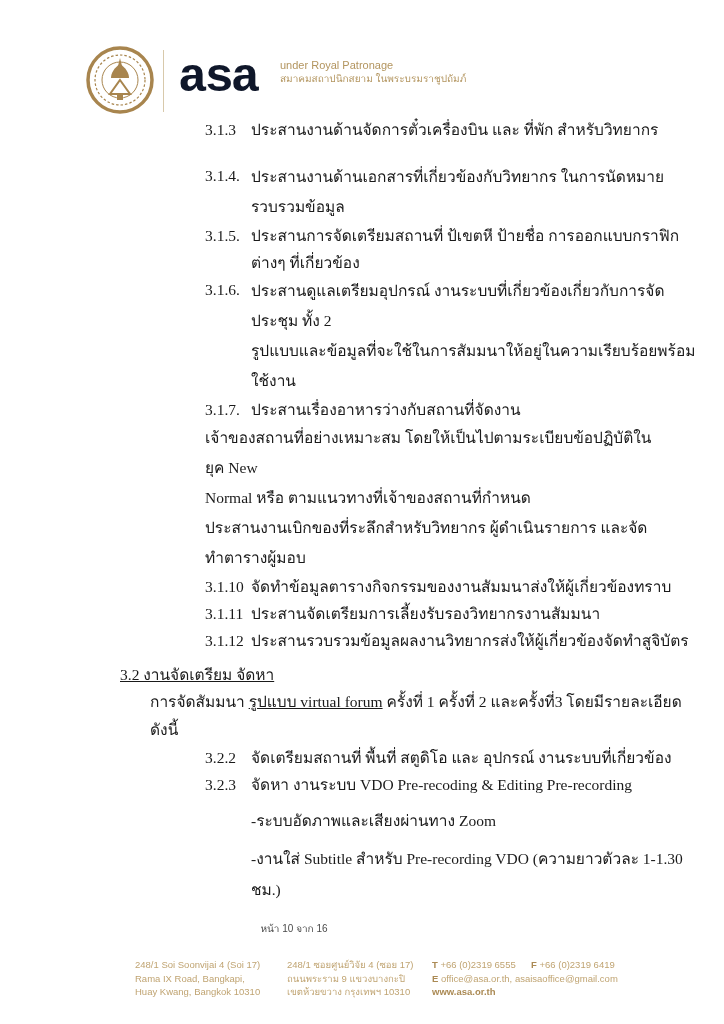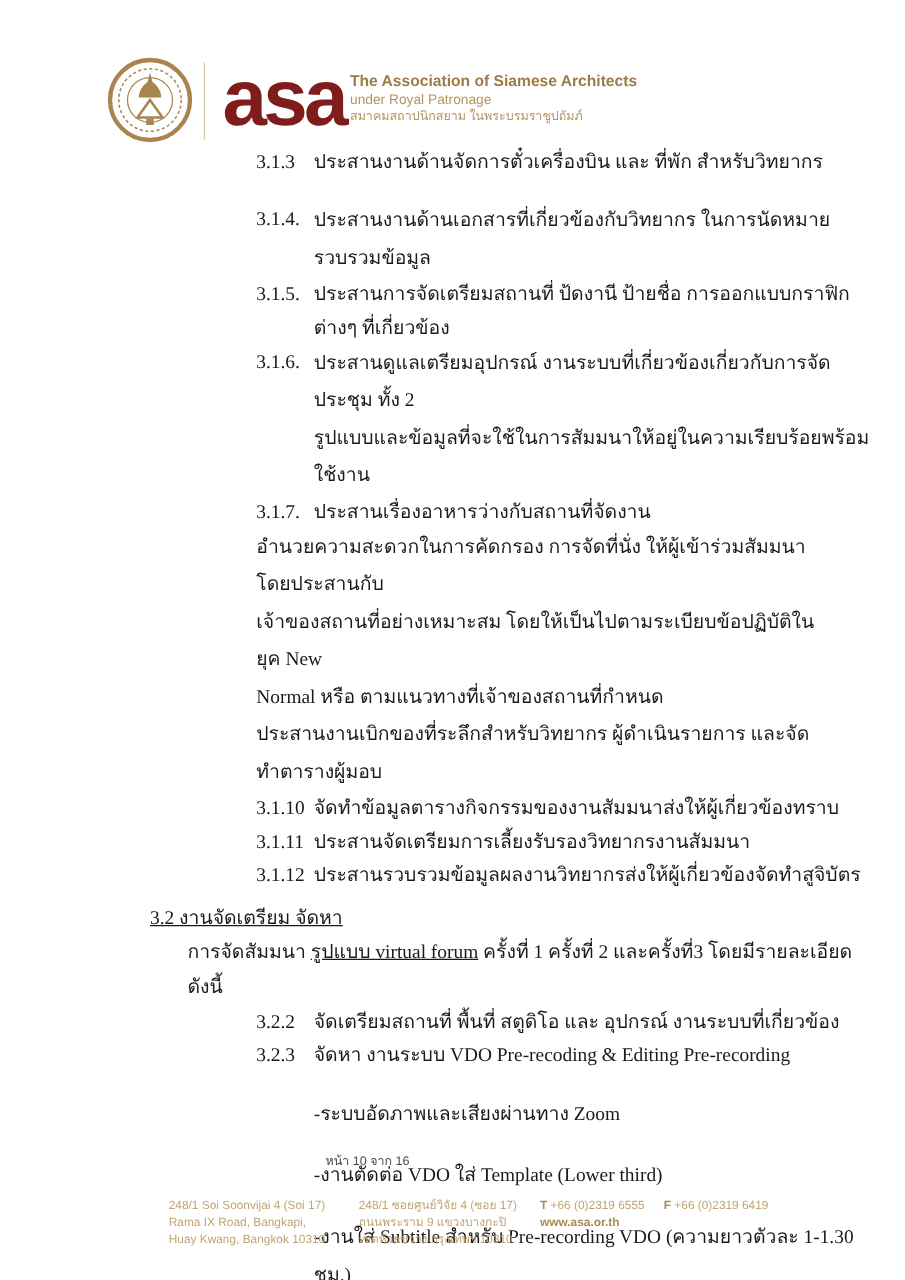--- a/index.html
+++ b/index.html
@@ -11,23 +11,23 @@
     color:#1a1a1a;
     overflow:hidden;
     margin:0 auto;
   }
   
   .letterhead{position:absolute;top:44px;left:86px;height:78px;}
   .seal{position:absolute;left:0;top:2px;width:68px;height:68px;}
   .logo-divider{position:absolute;left:77px;top:6px;width:1px;height:62px;background:#d8c9ab;}
   .wordmark{
     position:absolute;left:92px;top:8px;
-    font-family:Liberation Sans, sans-serif;
-    font-weight:800;font-size:64px;line-height:52px;
-    color:#7f1d1d;letter-spacing:-3px;
+    font-family:Liberation Mono, monospace;
+    font-weight:800;font-size:49px;line-height:52px;
+    color:#0f172a;letter-spacing:-3px;
   }
   .org-block{position:absolute;left:194px;top:14px;width:280px;
     font-family:"Liberation Sans","DejaVu Sans",sans-serif;}
   .org-en{font-size:12.5px;font-weight:bold;color:#9d7b43;line-height:15px;}
   .org-sub{font-size:11px;color:#b3955f;line-height:14px;}
   .org-th{font-size:10px;color:#b3955f;line-height:14px;}
   
   .doc-body{position:absolute;top:116px;left:120px;width:584px;font-size:15.5px;}
   .item{display:flex;margin-left:85px;}
   .item .num{width:46px;flex-shrink:0;line-height:27px;}
@@ -35,21 +35,21 @@
   .item .ln{line-height:27px;}
   .item.sp2 .ln{line-height:30px;}
   .gap-big{margin-bottom:19px;}
   .sec-heading{
     font-weight:normal;text-decoration:underline;
     margin-top:7px;line-height:27px;
   }
   .intro{margin-left:30px;line-height:28px;}
   .u{text-decoration:underline;}
   .subs{margin-left:131px;}
-  .subs .sub-ln{line-height:31px;margin-top:18px;}
+  .subs .sub-ln{line-height:31px;margin-top:7px;}
   
   .pageno{
     position:absolute;top:921px;left:0;width:588px;text-align:center;
     font-family:"Liberation Sans","DejaVu Sans",sans-serif;
     font-size:10px;color:#4a4a4a;
   }
   
   .page-footer{
     position:absolute;top:958px;left:0;width:724px;
     font-family:"Liberation Sans","DejaVu Sans",sans-serif;
@@ -74,21 +74,20 @@
       <circle cx="34" cy="34" r="25" fill="none" stroke="#a8854e" stroke-width="1.2" stroke-dasharray="2.5 2"></circle>
       <path d="M34 12 L36 20 L32 20 Z" fill="#a8854e"></path>
       <path d="M34 18 C40 22 43 27 43 32 L25 32 C25 27 28 22 34 18 Z" fill="#a8854e"></path>
       <path d="M34 34 L44 48 L24 48 Z" fill="none" stroke="#a8854e" stroke-width="2"></path>
       <rect x="31" y="49" width="6" height="5" fill="#a8854e"></rect>
       <circle cx="34" cy="34" r="18" fill="none" stroke="#a8854e" stroke-width="1"></circle>
     </svg>
     <div class="logo-divider"></div>
     <div class="wordmark">asa</div>
     <div class="org-block">
-      <div class="org-en">The Association of Siamese Architects</div>
       <div class="org-sub">under Royal Patronage</div>
       <div class="org-th">สมาคมสถาปนิกสยาม ในพระบรมราชูปถัมภ์</div>
     </div>
   </div>
 
   <div class="doc-body">
 
     <div class="item gap-big">
       <div class="num">3.1.3</div>
       <div class="txt">
@@ -99,42 +98,41 @@
     <div class="item sp2">
       <div class="num">3.1.4.</div>
       <div class="txt">
         <div class="ln">ประสานงานด้านเอกสารที่เกี่ยวข้องกับวิทยากร ในการนัดหมาย รวบรวมข้อมูล</div>
       </div>
     </div>
 
     <div class="item">
       <div class="num">3.1.5.</div>
       <div class="txt">
-          <div class="ln">ประสานการจัดเตรียมสถานที่ ป้ดงานี ป้ายชื่อ การออกแบบกราฟิกต่างๆ ที่เกี่ยวข้อง</div>
+          <div class="ln">ประสานการจัดเตรียมสถานที่ ป้เขตหี ป้ายชื่อ การออกแบบกราฟิกต่างๆ ที่เกี่ยวข้อง</div>
         </div>
     </div>
 
     <div class="item sp2">
       <div class="num">3.1.6.</div>
       <div class="txt">
         <div class="ln">ประสานดูแลเตรียมอุปกรณ์  งานระบบที่เกี่ยวข้องเกี่ยวกับการจัดประชุม ทั้ง 2</div>
         <div class="ln">รูปแบบและข้อมูลที่จะใช้ในการสัมมนาให้อยู่ในความเรียบร้อยพร้อมใช้งาน</div>
       </div>
     </div>
 
     <div class="item">
       <div class="num">3.1.7.</div>
       <div class="txt">
           <div class="ln">ประสานเรื่องอาหารว่างกับสถานที่จัดงาน</div>
         </div>
     </div>
 
     <div class="item sp2">
       <div class="txt">
-        <div class="ln">อำนวยความสะดวกในการคัดกรอง การจัดที่นั่ง ให้ผู้เข้าร่วมสัมมนา โดยประสานกับ</div>
         <div class="ln">เจ้าของสถานที่อย่างเหมาะสม โดยให้เป็นไปตามระเบียบข้อปฏิบัติในยุค New</div>
         <div class="ln">Normal หรือ ตามแนวทางที่เจ้าของสถานที่กำหนด</div>
       </div>
     </div>
 
     <div class="item sp2">
       <div class="txt">
         <div class="ln">ประสานงานเบิกของที่ระลึกสำหรับวิทยากร ผู้ดำเนินรายการ และจัดทำตารางผู้มอบ</div>
       </div>
     </div>
@@ -175,21 +173,20 @@
     </div>
 
     <div class="item">
       <div class="num">3.2.3</div>
       <div class="txt">
           <div class="ln">จัดหา งานระบบ VDO Pre-recoding &amp; Editing Pre-recording</div>
         </div>
     </div>
     <div class="subs">
       <div class="sub-ln">-ระบบอัดภาพและเสียงผ่านทาง Zoom</div>
-      <div class="sub-ln">-งานตัดต่อ VDO ใส่ Template (Lower third)</div>
       <div class="sub-ln">-งานใส่ Subtitle สำหรับ Pre-recording VDO (ความยาวตัวละ 1-1.30 ชม.)</div>
 
     </div>
 
   </div>
 
   <div class="pageno">หน้า 10 จาก 16</div>
 
   <div class="page-footer">
     <div class="fcol en">
@@ -203,17 +200,21 @@
       <div>เขตห้วยขวาง กรุงเทพฯ 10310</div>
     </div>
     <div class="fcol contact">
       <div class="row">
         <span class="fbold">T</span>
         <span>+66 (0)2319 6555</span>
         <span class="gap"></span>
         <span class="fbold">F</span>
         <span>+66 (0)2319 6419</span>
       </div>
+      <div class="row">
+        <span class="fbold">E</span>
+        <span>office@asa.or.th, asaisaoffice@gmail.com</span>
+      </div>
       <div class="row fbold">www.asa.or.th</div>
     </div>
   </div>
 
 </div>
 
 </body></html>

